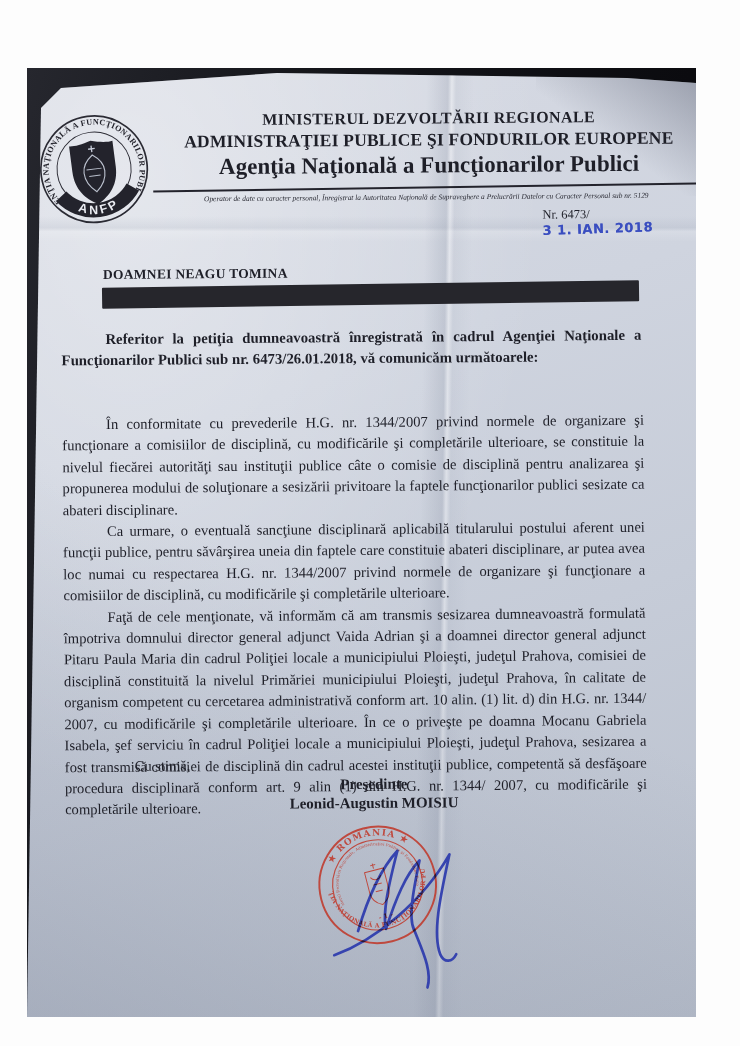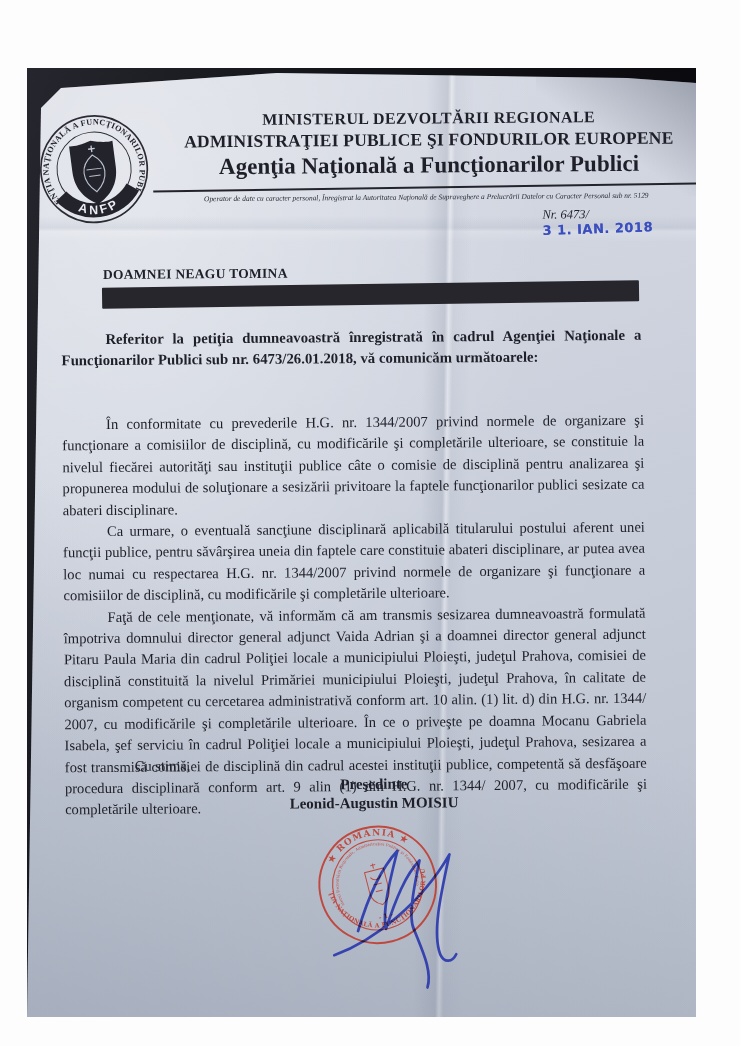--- a/index.html
+++ b/index.html
@@ -23,21 +23,21 @@
 
   .anfp-seal{position:absolute;left:13px;top:42px;width:114px;height:114px;transform:rotate(-7deg);}
   .header{position:absolute;left:145px;top:42px;width:520px;text-align:center;font-weight:bold;}
   .h-line1{font-size:16px;letter-spacing:.4px;}
   .h-line2{font-size:17.5px;margin-top:2px;letter-spacing:.2px;}
   .h-line3{font-size:23px;margin-top:2px;}
   .sep{position:absolute;left:129px;top:119px;width:543px;height:2px;background:#23232c;transform:rotate(-.4deg);}
   .operator{position:absolute;left:132px;top:125px;width:540px;text-align:center;
          font-size:7.4px;font-style:italic;white-space:nowrap;color:#2a2b34;}
   .reg{position:absolute;left:518px;top:141px;}
-  .reg-no{font-size:12.5px;font-style:italic;}
+  .reg-no{font-size:12.5px;}
   .datestamp{font-family:"DejaVu Sans",sans-serif;font-weight:bold;font-size:13px;
          letter-spacing:.5px;transform:rotate(-1.5deg);margin-top:-1px;
          text-shadow:0 0 .6px rgba(58,78,192,.6);}
   .addressee{position:absolute;left:78px;top:197px;font-weight:bold;font-size:13.5px;letter-spacing:.3px;}
   .redaction{position:absolute;left:77px;top:216px;width:537px;height:21px;background:#26262c;
          border-radius:1px;transform:rotate(-.35deg);}
   .subject{position:absolute;left:36px;top:259px;width:580px;font-weight:bold;font-size:14.8px;
          line-height:21px;text-align:justify;text-indent:44px;}
   .bodytext{position:absolute;left:36px;top:344px;width:582px;font-size:14.6px;line-height:21.4px;
          text-align:justify;}

